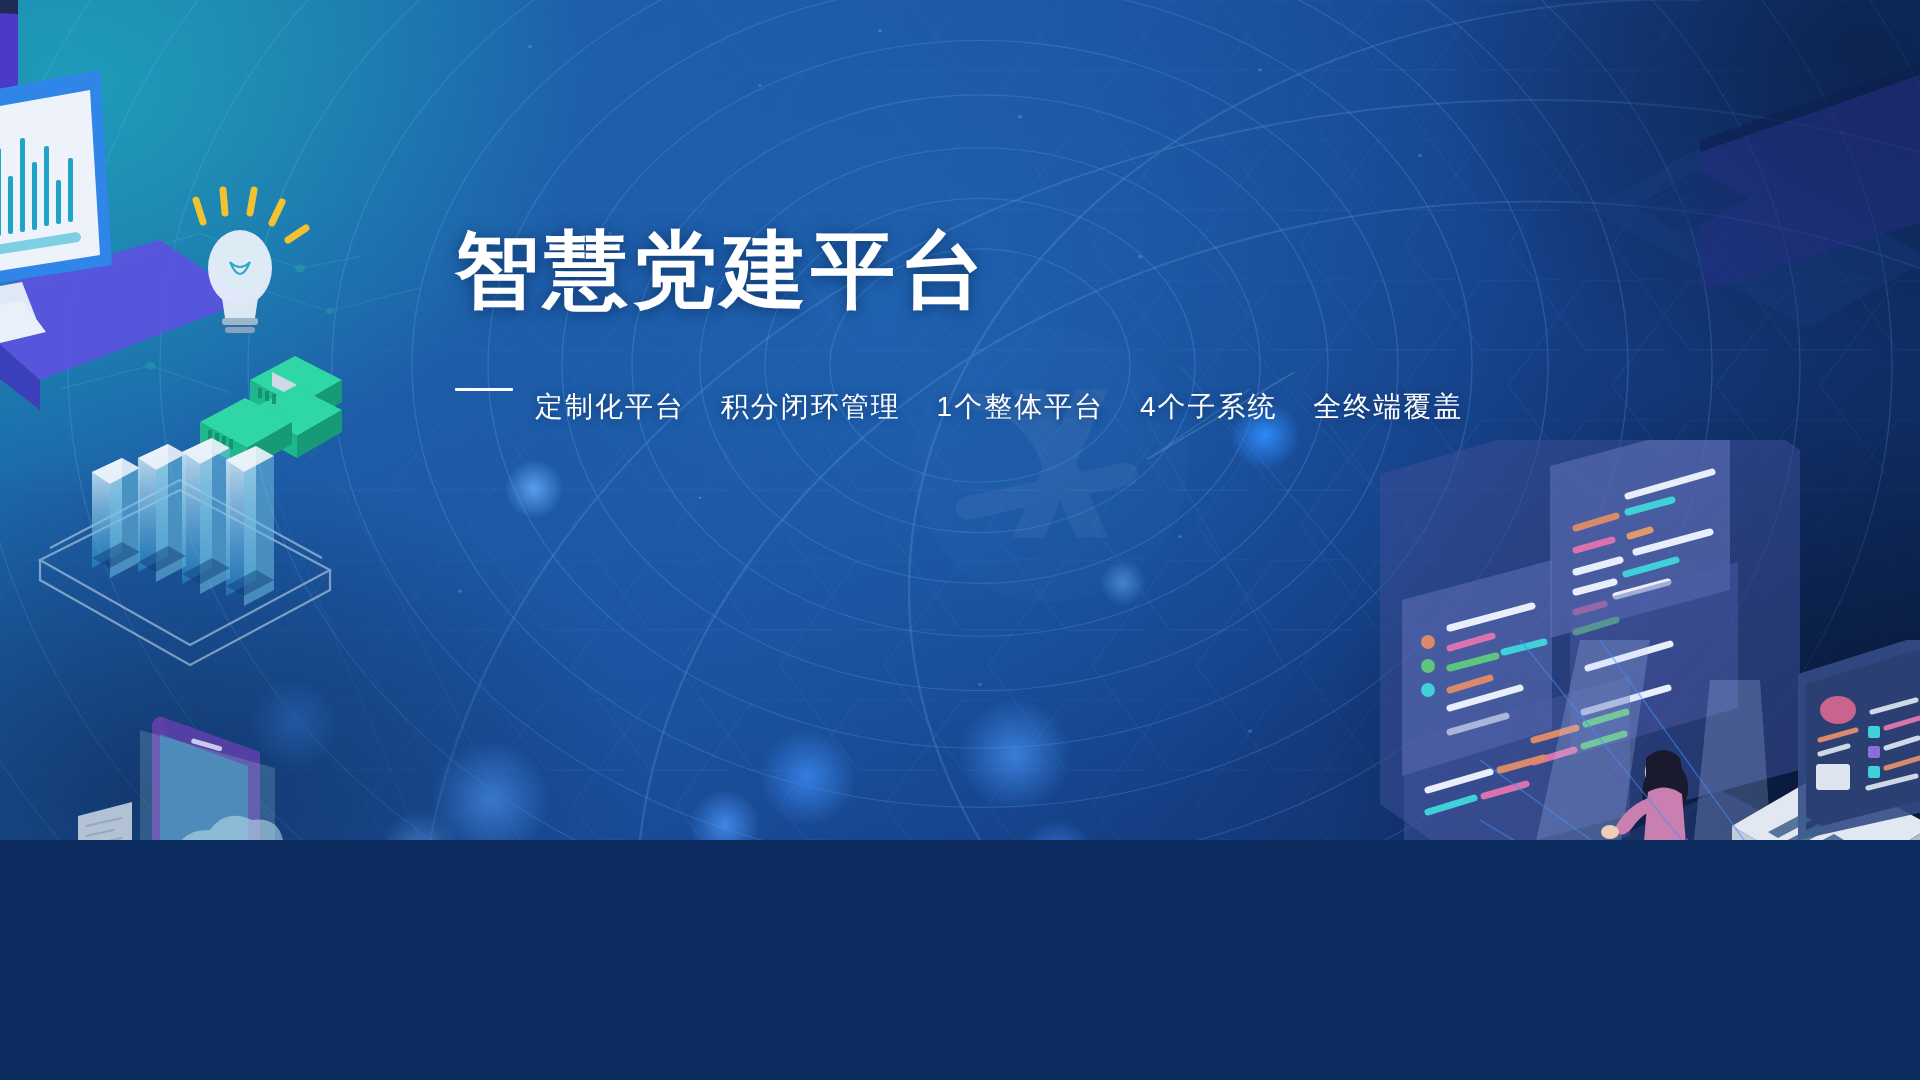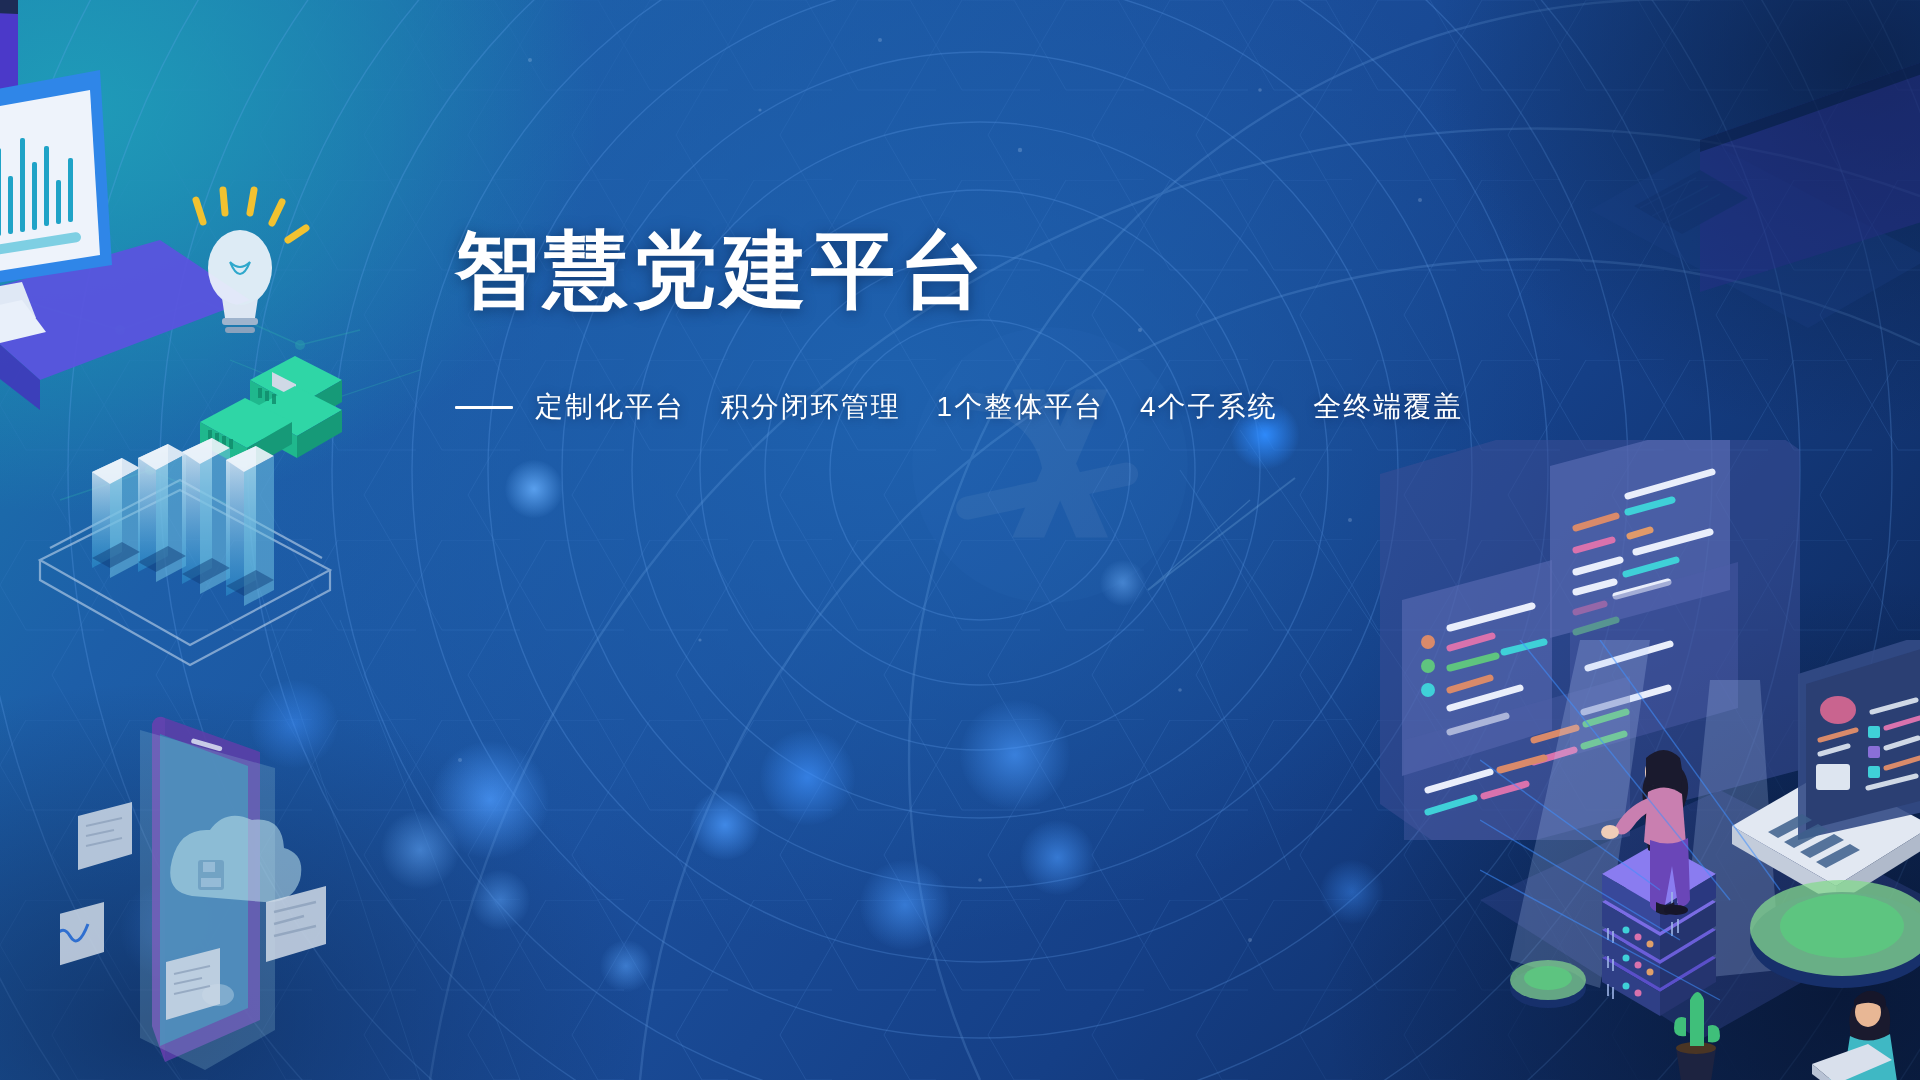--- a/index.html
+++ b/index.html
@@ -3,21 +3,21 @@
 <meta charset="utf-8">
 <style>
   html, body {
     margin: 0;
     padding: 0;
     background: #0c2b5e;
   }
   #stage {
     position: relative;
     width: 1920px;
-    height: 1080px;
+    height: 840px;
     overflow: hidden;
     font-family: "Liberation Sans", "DejaVu Sans", sans-serif;
     background: #c2410c;
   }
 
   
   .bg-base {
     position: absolute; inset: 0;
     background:
       radial-gradient(ellipse 900px 700px at 4% 10%, #1f9bb8 0%, rgba(31,155,184,0) 58%),
@@ -62,21 +62,21 @@
     font-size: 84px;
     font-weight: 700;
     color: #ffffff;
     letter-spacing: 5px;
     line-height: 1;
     margin:0;
     text-shadow: 0 2px 14px rgba(6,28,68,.55);
     white-space: nowrap;
   }
   .subtitle-row {
-    display:flex; align-items:center;
+    display:flex; 
     margin-top: 76px;
   }
   .sub-dash {
     width: 58px; height:3px; background:#ffffff;
     margin-right: 22px; flex:none; border-radius:1px;
   }
   .sub-text {
     font-size: 28px;
     color:#ffffff;
     letter-spacing: 2px;

